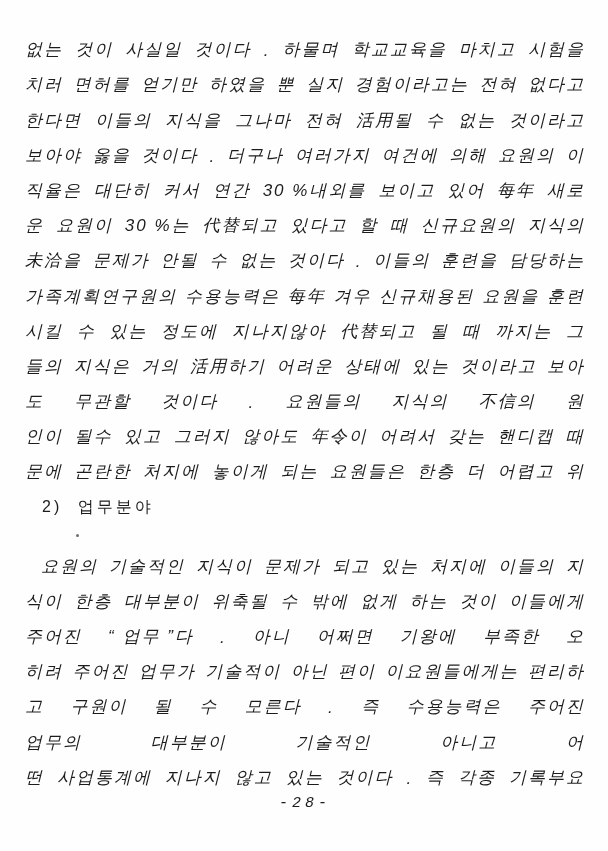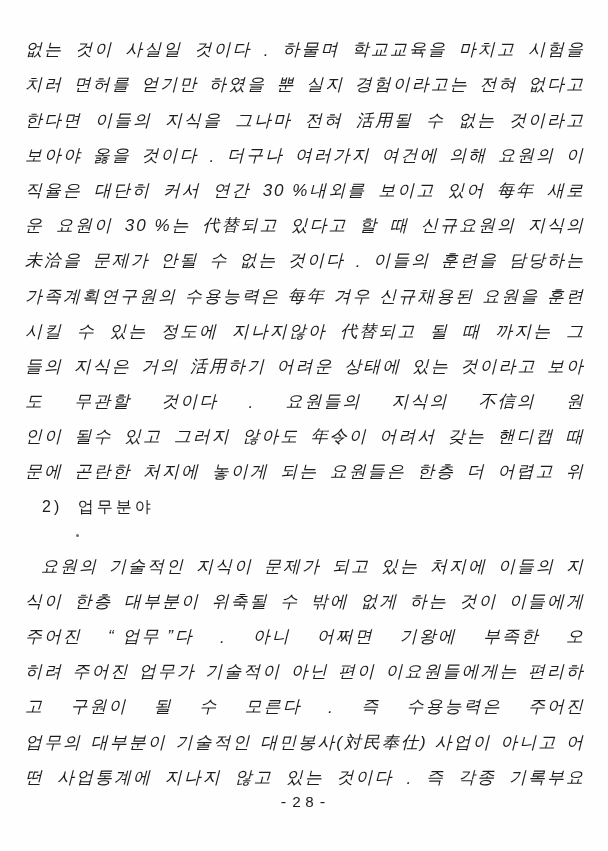--- a/index.html
+++ b/index.html
@@ -50,20 +50,21 @@
     font-size: 16px;
     letter-spacing: 3px;
     word-spacing: 8px;
   }
   .pagenum {
     margin-top: 6px;
     text-align: center;
     font-size: 15px;
     letter-spacing: 4px;
     font-family: "Liberation Mono", "DejaVu Sans Mono", monospace;
+    font-style: italic;
   }
   .speck {
     position: absolute;
     width: 3px;
     height: 3px;
     border-radius: 50%;
     background: #6f6f6f;
     left: 76px;
     top: 534px;
   }
@@ -277,21 +278,20 @@
         <span>모른다</span>
         <span>.</span>
         <span>즉</span>
         <span>수용능력은</span>
         <span>주어진</span>
       </div>
       <div class="line just">
         <span>업무의</span>
         <span>대부분이</span>
         <span>기술적인</span>
-        <span>대민봉사(対民奉仕)&nbsp;사업이</span>
         <span>아니고</span>
         <span>어</span>
       </div>
       <div class="line just">
         <span>떤</span>
         <span>사업통계에</span>
         <span>지나지</span>
         <span>않고</span>
         <span>있는</span>
         <span>것이다</span>

